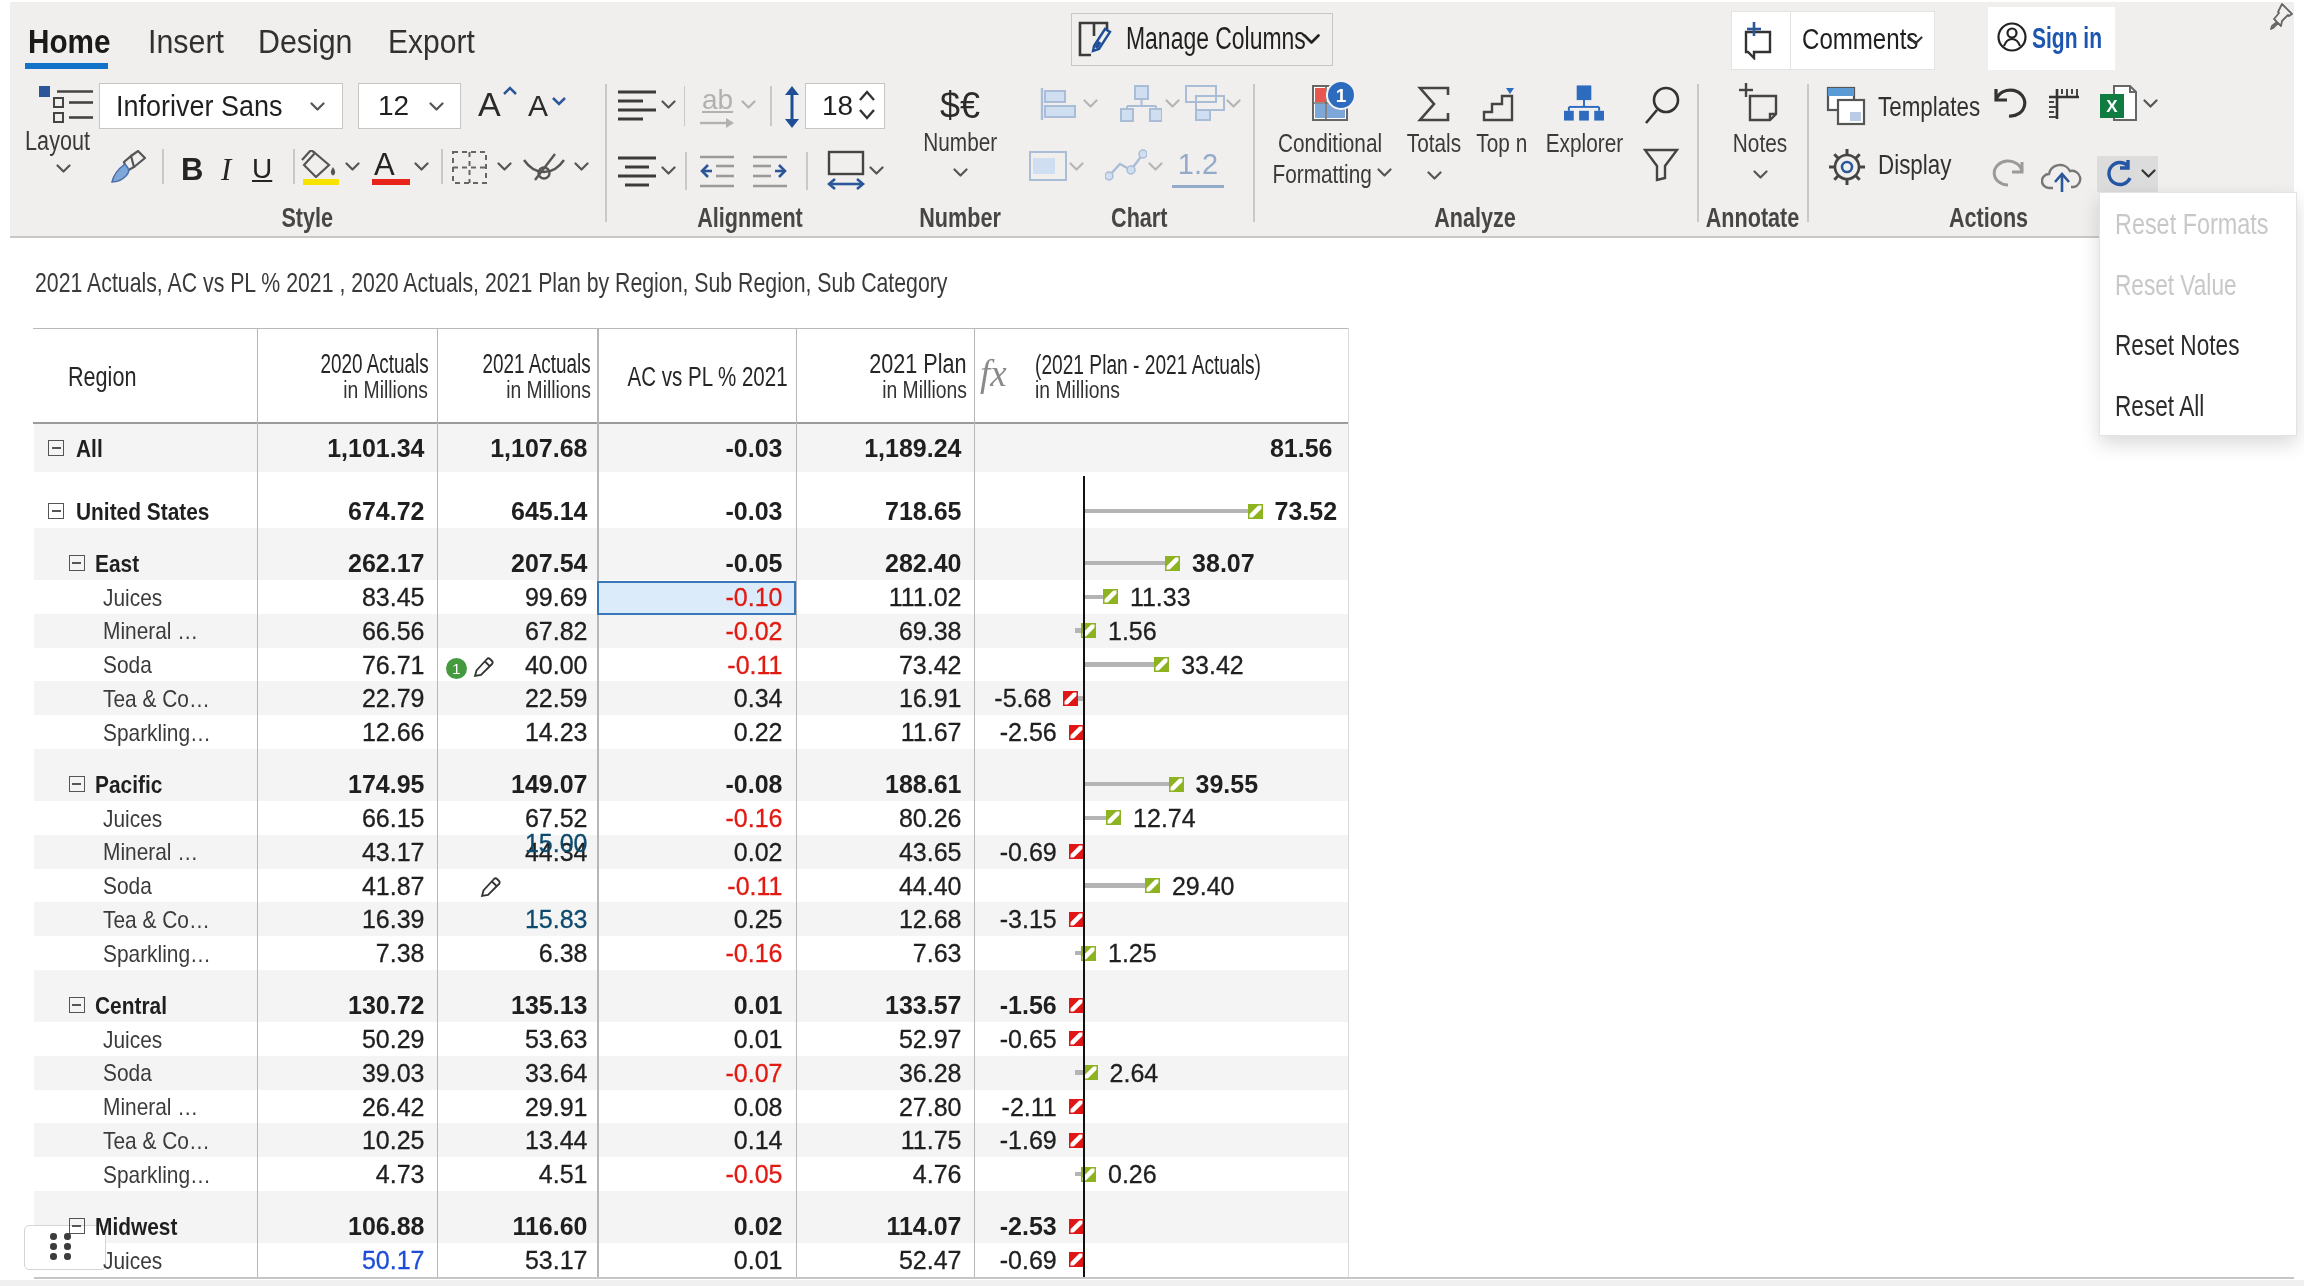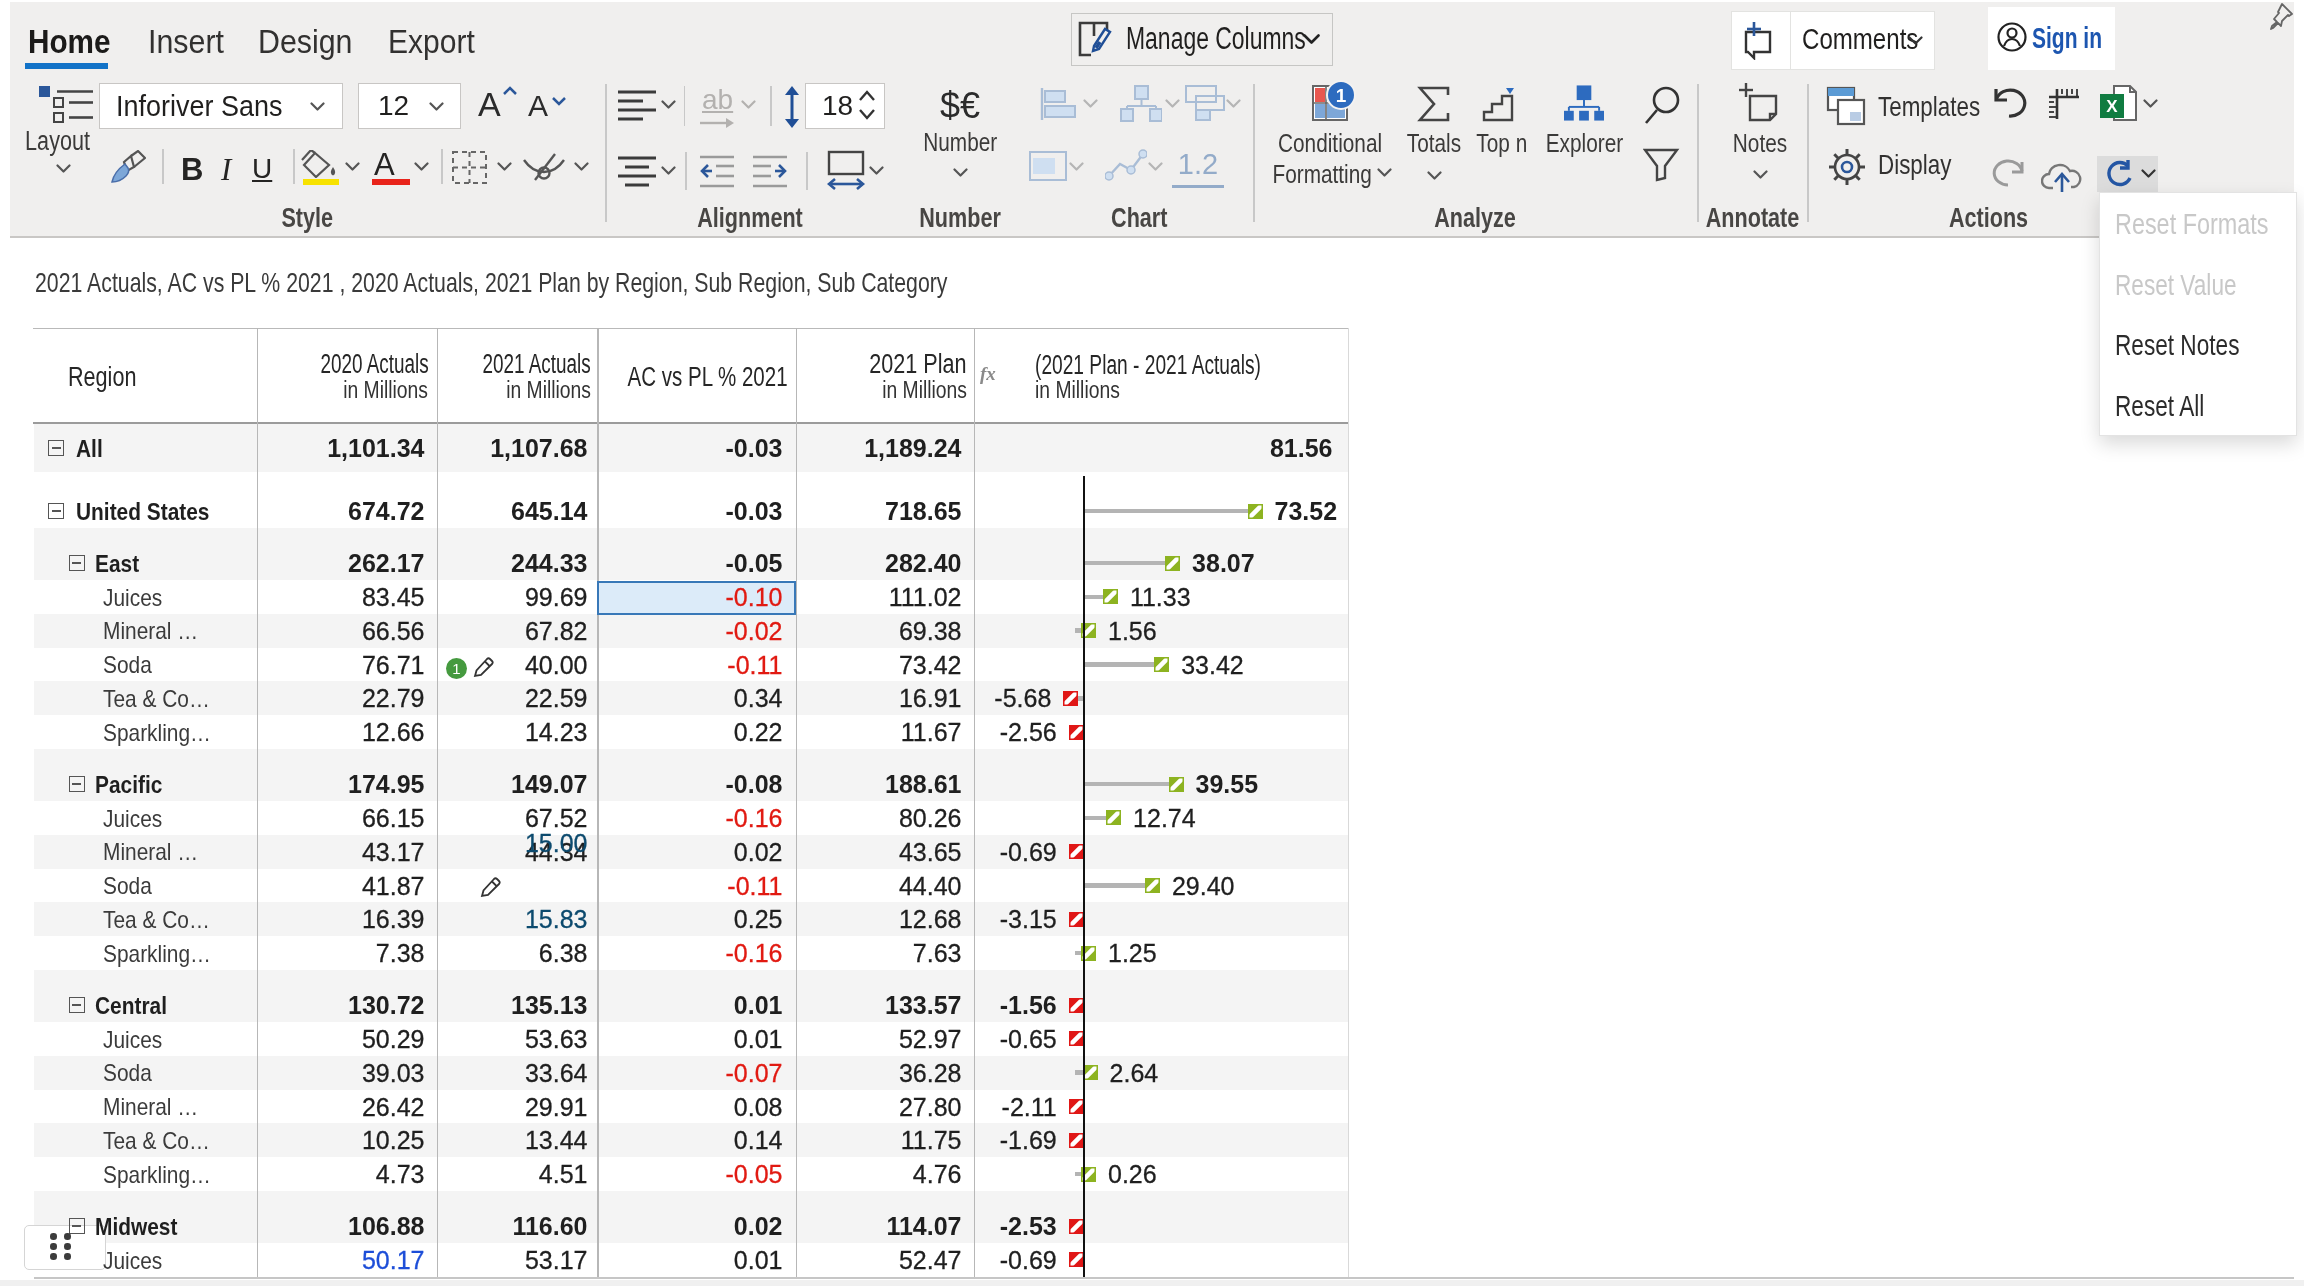--- a/index.html
+++ b/index.html
@@ -385,21 +385,21 @@
 <div style="position:absolute;left:34.0px;top:1277.2px;width:2260.0px;height:1.8px;background:#c6c6c6;"></div>
 <div style="position:absolute;left:0px;top:1280px;width:2304px;height:6px;background:#f0f0f0;"></div>
 <div style="position:absolute;top:357.6px;font-size:27px;color:#262626;font-weight:400;font-family:'Liberation Sans',sans-serif;line-height:39px;white-space:nowrap;left:68.0px;"><span style="display:inline-block;transform:scaleX(0.8);transform-origin:left center;">Region</span></div>
 <div style="position:absolute;top:344.6px;font-size:27px;color:#262626;font-weight:400;font-family:'Liberation Sans',sans-serif;line-height:39px;white-space:nowrap;right:1875.8px;text-align:right;"><span style="display:inline-block;transform:scaleX(0.7);transform-origin:right center;">2020 Actuals</span></div>
 <div style="position:absolute;top:374.4px;font-size:23px;color:#333;font-weight:400;font-family:'Liberation Sans',sans-serif;line-height:33px;white-space:nowrap;right:1875.8px;text-align:right;"><span style="display:inline-block;transform:scaleX(0.84);transform-origin:right center;">in Millions</span></div>
 <div style="position:absolute;top:344.6px;font-size:27px;color:#262626;font-weight:400;font-family:'Liberation Sans',sans-serif;line-height:39px;white-space:nowrap;right:1713.0px;text-align:right;"><span style="display:inline-block;transform:scaleX(0.7);transform-origin:right center;">2021 Actuals</span></div>
 <div style="position:absolute;top:374.4px;font-size:23px;color:#333;font-weight:400;font-family:'Liberation Sans',sans-serif;line-height:33px;white-space:nowrap;right:1713.0px;text-align:right;"><span style="display:inline-block;transform:scaleX(0.84);transform-origin:right center;">in Millions</span></div>
 <div style="position:absolute;top:357.6px;font-size:27px;color:#262626;font-weight:400;font-family:'Liberation Sans',sans-serif;line-height:39px;white-space:nowrap;right:1516.0px;text-align:right;"><span style="display:inline-block;transform:scaleX(0.76);transform-origin:right center;">AC vs PL % 2021</span></div>
 <div style="position:absolute;top:344.6px;font-size:27px;color:#262626;font-weight:400;font-family:'Liberation Sans',sans-serif;line-height:39px;white-space:nowrap;right:1337.5px;text-align:right;"><span style="display:inline-block;transform:scaleX(0.8);transform-origin:right center;">2021 Plan</span></div>
 <div style="position:absolute;top:374.4px;font-size:23px;color:#333;font-weight:400;font-family:'Liberation Sans',sans-serif;line-height:33px;white-space:nowrap;right:1337.5px;text-align:right;"><span style="display:inline-block;transform:scaleX(0.84);transform-origin:right center;">in Millions</span></div>
-<div style="position:absolute;top:353.1px;font-size:19px;color:#8a8a8a;font-weight:700;font-family:'Liberation Serif',serif;line-height:42px;white-space:nowrap;left:980.0px;"><i>fx</i></div>
+<div style="position:absolute;top:353.1px;font-size:37px;color:#8a8a8a;font-weight:400;font-family:'Liberation Serif',serif;line-height:42px;white-space:nowrap;left:980.0px;"><i>fx</i></div>
 <div style="position:absolute;top:345.6px;font-size:27px;color:#262626;font-weight:400;font-family:'Liberation Sans',sans-serif;line-height:39px;white-space:nowrap;left:1034.6px;"><span style="display:inline-block;transform:scaleX(0.71);transform-origin:left center;">(2021 Plan - 2021 Actuals)</span></div>
 <div style="position:absolute;top:374.4px;font-size:23px;color:#333;font-weight:400;font-family:'Liberation Sans',sans-serif;line-height:33px;white-space:nowrap;left:1034.6px;"><span style="display:inline-block;transform:scaleX(0.84);transform-origin:left center;">in Millions</span></div>
 <div style="position:absolute;left:597px;top:580.5px;width:198.5px;height:34.5px;background:#dcebf9;border:2.5px solid #3878b8;z-index:4;"></div>
 <div style="position:absolute;left:48px;top:439.8px;width:16px;height:16px;border:1.5px solid #555;background:transparent;z-index:9;"></div>
 <div style="position:absolute;left:51.5px;top:446.8px;width:9px;height:2px;background:#555;z-index:9;"></div>
 <div style="position:absolute;top:430.5px;font-size:24px;color:#1f1f1f;font-weight:700;font-family:'Liberation Sans',sans-serif;line-height:35px;white-space:nowrap;left:75.5px;z-index:9;"><span style="display:inline-block;transform:scaleX(0.87);transform-origin:left center;">All</span></div>
 <div style="position:absolute;top:429.8px;font-size:25px;color:#1f1f1f;font-weight:700;font-family:'Liberation Sans',sans-serif;line-height:36px;white-space:nowrap;right:1879.5px;text-align:right;">1,101.34</div>
 <div style="position:absolute;top:429.8px;font-size:25px;color:#1f1f1f;font-weight:700;font-family:'Liberation Sans',sans-serif;line-height:36px;white-space:nowrap;right:1716.5px;text-align:right;">1,107.68</div>
 <div style="position:absolute;top:429.8px;font-size:25px;color:#1f1f1f;font-weight:700;font-family:'Liberation Sans',sans-serif;line-height:36px;white-space:nowrap;right:1521.5px;text-align:right;z-index:5;">-0.03</div>
 <div style="position:absolute;top:429.8px;font-size:25px;color:#1f1f1f;font-weight:700;font-family:'Liberation Sans',sans-serif;line-height:36px;white-space:nowrap;right:1342.5px;text-align:right;">1,189.24</div>
@@ -415,21 +415,21 @@
 <svg style="position:absolute;left:1247.5px;top:503.6px;z-index:6" width="15" height="15" viewBox="0 0 15 15">
     <rect x="0" y="0" width="15" height="15" fill="#8db321"></rect>
     <rect x="-3" y="5.2" width="21" height="4.6" transform="rotate(-45 7.5 7.5)" fill="#fff"></rect>
     <rect x="0.75" y="0.75" width="13.5" height="13.5" fill="none" stroke="#8db321" stroke-width="1.5"></rect>
   </svg>
 <div style="position:absolute;top:493.1px;font-size:25px;color:#1f1f1f;font-weight:700;font-family:'Liberation Sans',sans-serif;line-height:36px;white-space:nowrap;left:1274.5px;">73.52</div>
 <div style="position:absolute;left:68.5px;top:555.1px;width:16px;height:16px;border:1.5px solid #555;background:transparent;z-index:9;"></div>
 <div style="position:absolute;left:72.0px;top:562.1px;width:9px;height:2px;background:#555;z-index:9;"></div>
 <div style="position:absolute;top:545.8px;font-size:24px;color:#1f1f1f;font-weight:700;font-family:'Liberation Sans',sans-serif;line-height:35px;white-space:nowrap;left:94.5px;z-index:9;"><span style="display:inline-block;transform:scaleX(0.87);transform-origin:left center;">East</span></div>
 <div style="position:absolute;top:545.1px;font-size:25px;color:#1f1f1f;font-weight:700;font-family:'Liberation Sans',sans-serif;line-height:36px;white-space:nowrap;right:1879.5px;text-align:right;">262.17</div>
-<div style="position:absolute;top:545.1px;font-size:25px;color:#1f1f1f;font-weight:700;font-family:'Liberation Sans',sans-serif;line-height:36px;white-space:nowrap;right:1716.5px;text-align:right;">244.33</div>
+<div style="position:absolute;top:545.1px;font-size:25px;color:#1f1f1f;font-weight:700;font-family:'Liberation Sans',sans-serif;line-height:36px;white-space:nowrap;right:1716.5px;text-align:right;">207.54</div>
 <div style="position:absolute;top:545.1px;font-size:25px;color:#1f1f1f;font-weight:700;font-family:'Liberation Sans',sans-serif;line-height:36px;white-space:nowrap;right:1521.5px;text-align:right;z-index:5;">-0.05</div>
 <div style="position:absolute;top:545.1px;font-size:25px;color:#1f1f1f;font-weight:700;font-family:'Liberation Sans',sans-serif;line-height:36px;white-space:nowrap;right:1342.5px;text-align:right;">282.40</div>
 <div style="position:absolute;left:1083.2px;top:560.7px;width:89.4px;height:4.8px;background:#b4b4b4;z-index:5;"></div>
 <svg style="position:absolute;left:1165.1px;top:555.6px;z-index:6" width="15" height="15" viewBox="0 0 15 15">
     <rect x="0" y="0" width="15" height="15" fill="#8db321"></rect>
     <rect x="-3" y="5.2" width="21" height="4.6" transform="rotate(-45 7.5 7.5)" fill="#fff"></rect>
     <rect x="0.75" y="0.75" width="13.5" height="13.5" fill="none" stroke="#8db321" stroke-width="1.5"></rect>
   </svg>
 <div style="position:absolute;top:545.1px;font-size:25px;color:#1f1f1f;font-weight:700;font-family:'Liberation Sans',sans-serif;line-height:36px;white-space:nowrap;left:1192.1px;">38.07</div>
 <div style="position:absolute;top:579.6px;font-size:24px;color:#3b3b3b;font-weight:400;font-family:'Liberation Sans',sans-serif;line-height:35px;white-space:nowrap;left:103.0px;z-index:9;"><span style="display:inline-block;transform:scaleX(0.87);transform-origin:left center;">Juices</span></div>

